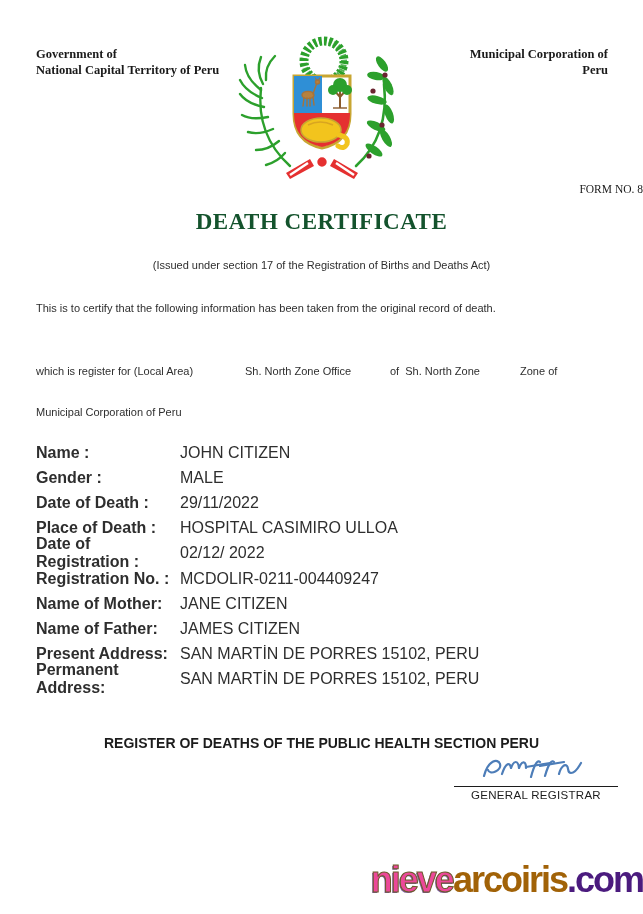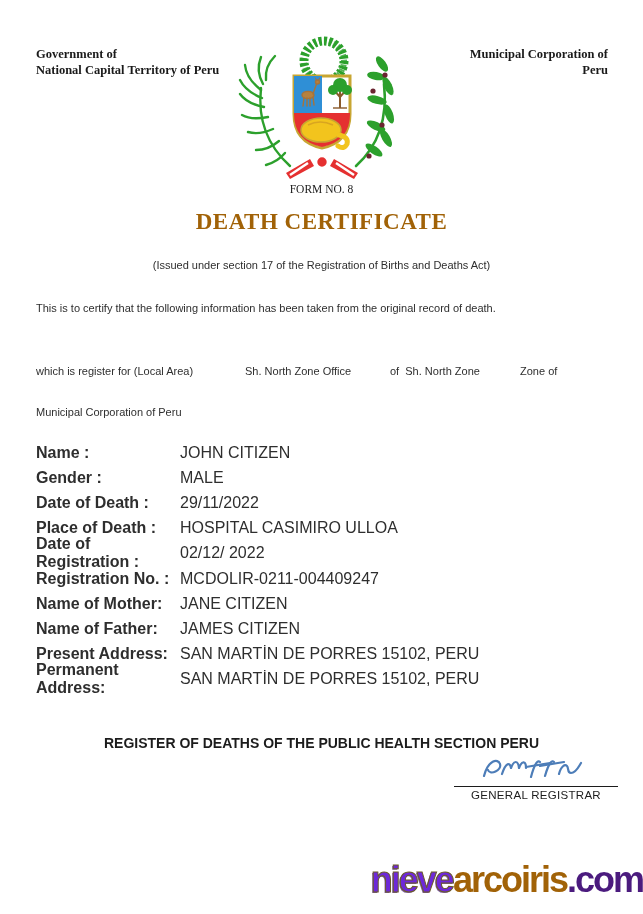--- a/index.html
+++ b/index.html
@@ -8,25 +8,25 @@
     font-family:"Liberation Sans",sans-serif;color:#2e2e2e;overflow:hidden;
   }
   
   .hdr{position:absolute;top:46px;font-family:"Liberation Serif",serif;
        font-weight:bold;font-size:12.5px;line-height:1.3;color:#1a1a1a;}
   .hdr-left{left:36px;text-align:left;}
   .hdr-right{right:35px;text-align:right;}
   
   .emblem{position:absolute;left:50%;transform:translateX(-50%);top:28px;width:184px;height:152px;}
   
-  .form-no{position:absolute;top:183px;left:0;width:100%;text-align:center;
+  .form-no{position:absolute;top:183px;left:0;width:100%;text-align:right;
            font-family:"Liberation Serif",serif;font-size:11.5px;color:#1a1a1a;}
   .title{position:absolute;top:209px;left:0;width:100%;text-align:center;
          font-family:"Liberation Serif",serif;font-weight:bold;font-size:23px;
-         letter-spacing:.5px;color:#a16207;}
+         letter-spacing:.5px;color:#14532d;}
   .subtitle{position:absolute;top:259px;left:0;width:100%;text-align:center;font-size:11px;}
   .intro{position:absolute;top:302px;left:36px;right:30px;font-size:11px;}
   
   .regline{position:absolute;top:365px;left:0;width:100%;height:16px;font-size:11px;}
   .regline span{position:absolute;white-space:pre;}
   .rl-prefix{left:36px;}
   .rl-office{left:245px;}
   .rl-ofzone{left:390px;}
   .rl-zoneof{left:520px;}
   .regline2{position:absolute;top:406px;left:36px;font-size:11px;}
@@ -39,21 +39,21 @@
   .footer-heading{position:absolute;top:735px;left:0;width:100%;text-align:center;
                   font-weight:bold;font-size:14px;color:#1c1c1c;}
   .sign-block{position:absolute;top:752px;right:25px;width:164px;text-align:center;}
   .sign-scribble{display:block;margin:0 auto 2px auto;}
   .sign-line{border-top:1.6px solid #1c1c1c;margin:0;}
   .sign-label{font-size:11.5px;color:#1c1c1c;letter-spacing:.3px;padding-top:2px;}
   
   .watermark{position:absolute;right:0;top:862px;font-weight:bold;font-size:36px;
              letter-spacing:-2px;white-space:nowrap;line-height:1;
              font-family:"Liberation Sans",sans-serif;}
-  .wm-nieve{color:#6d28d9;-webkit-text-stroke:1px #6b5b2a;text-shadow:-1px 1px 0 #7c5c9c;}
+  .wm-nieve{color:#ec4899;-webkit-text-stroke:1px #6b5b2a;text-shadow:-1px 1px 0 #7c5c9c;}
   .wm-arcoiris{color:#a16207;}
   .wm-com{color:#4b1b7e;}
 </style>
 </head>
 <body>
 
 <div class="page">
 
   <div class="hdr hdr-right">
     <div>Municipal Corporation of</div>

